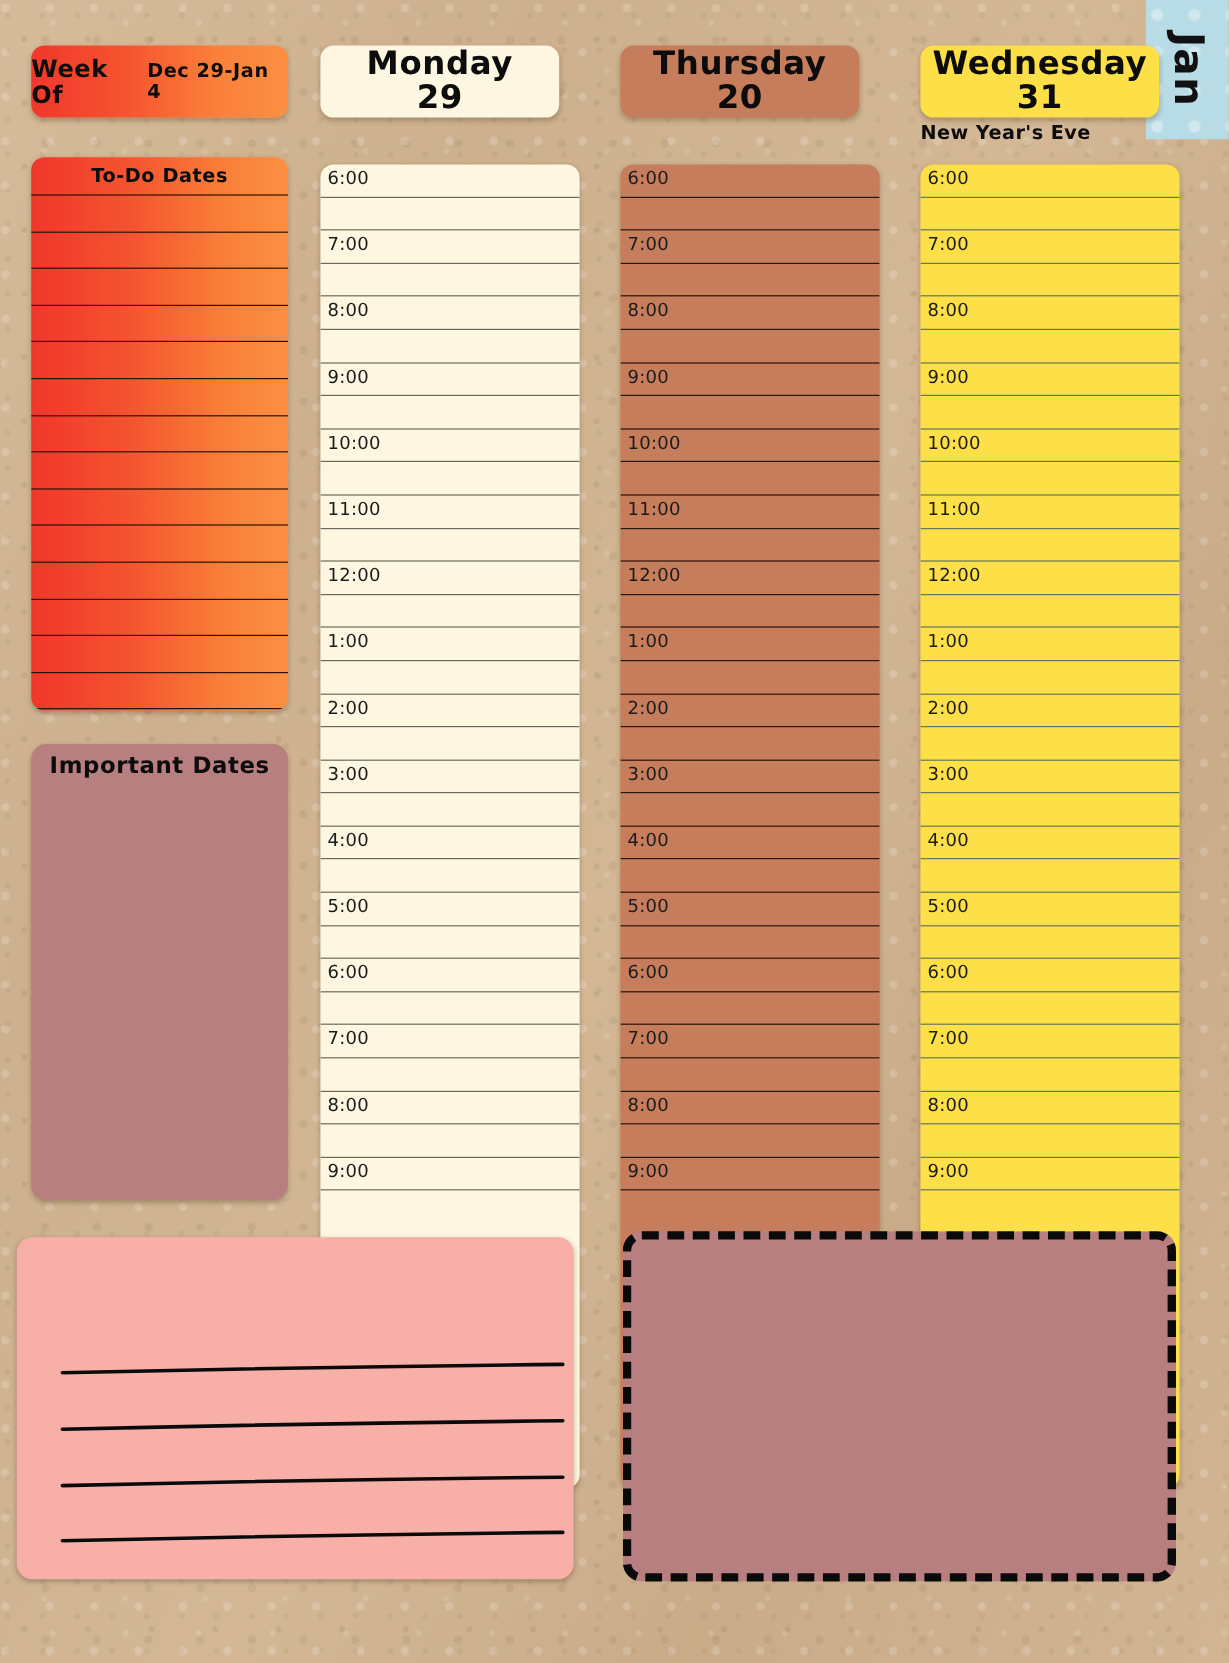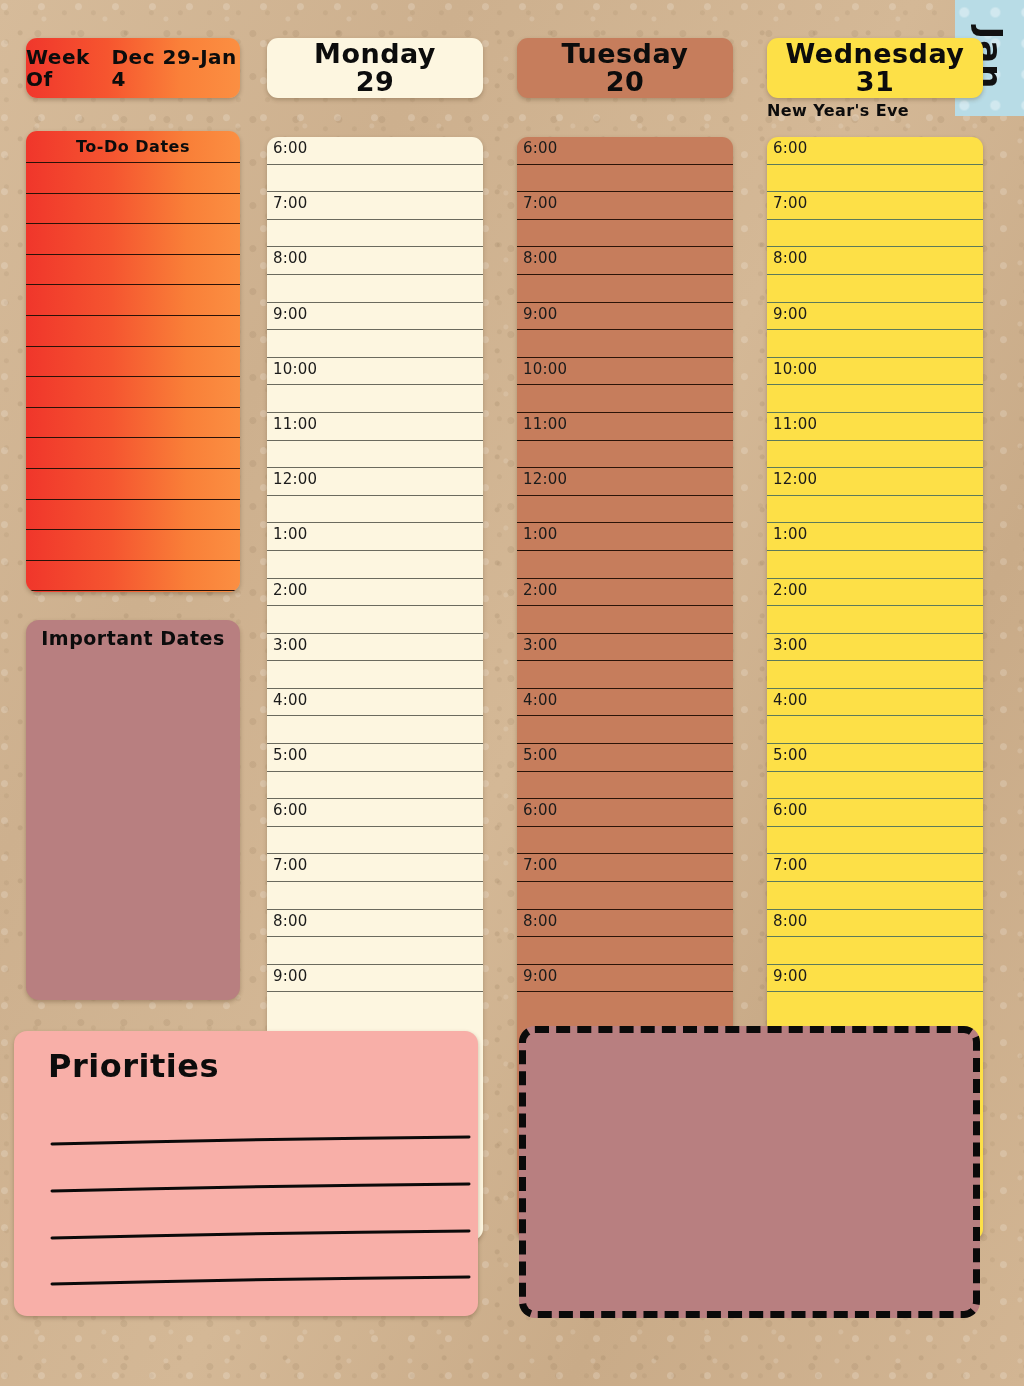--- a/index.html
+++ b/index.html
@@ -67,21 +67,21 @@
     border-radius: 11px;
     background: linear-gradient(90deg, #f0372c 0%, #f6552f 38%, #fa8039 72%, #fb8f42 100%);
     box-shadow: 0 2px 4px rgba(80,55,30,0.33);
     display: flex;
     flex-direction: row;
     align-items: center;
     justify-content: center;
     line-height: 1.12;
   }
   #week-header .l1 { font-size: 20px; color: #0c0c0c; }
-  #week-header .l2 { font-size: 20px; color: #0c0c0c; }
+  #week-header .l2 { font-size: 16px; color: #0c0c0c; }
 
   
   #todo-card {
     position: absolute;
     left: 26px;
     top: 131px;
     width: 214px;
     height: 461px;
     border-radius: 11px;
     background: linear-gradient(90deg, #f0362b 0%, #f55530 40%, #f97f38 75%, #fb8f42 100%);
@@ -123,21 +123,21 @@
   
   .day-col { position: absolute; top: 0; width: 216px; }
   #col-mon { left: 267px; }
   #col-tue { left: 517px; }
   #col-wed { left: 767px; }
 
   .day-header {
     position: absolute;
     top: 38px;
     left: 0;
-    width: 216px;
+    width: 199px;
     height: 60px;
     border-radius: 11px;
     box-shadow: 0 2px 4px rgba(80,55,30,0.30);
     display: flex;
     flex-direction: column;
     align-items: center;
     justify-content: center;
     line-height: 1.02;
   }
   .day-header .dname { font-size: 27px; color: #0c0c0c; }
@@ -331,21 +331,21 @@
       <div class="slot half"></div>
       <div class="slot hour">
         <span class="tlabel">9:00</span>
       </div>
       <div class="slot half"></div>
     </div>
 </div>
 
 <div class="day-col" id="col-tue">
   <div class="day-header pal-terra">
-    <span class="dname hand">Tuesday</span>
+    <span class="dname hand">Thursday</span>
     <span class="dnum hand">20</span>
   </div>
   <div class="day-note hand"></div>
   <div class="schedule pal-terra">
       <div class="slot hour">
         <span class="tlabel">6:00</span>
       </div>
       <div class="slot half"></div>
       <div class="slot hour">
         <span class="tlabel">7:00</span>
@@ -478,21 +478,20 @@
       </div>
       <div class="slot half"></div>
       <div class="slot hour">
         <span class="tlabel">9:00</span>
       </div>
       <div class="slot half"></div>
     </div>
 </div>
 
 <div id="priorities-card">
-  <div class="card-title hand">Priorities</div>
   <svg id="priorities-lines" width="464" height="285">
       <path d="M 38 113 Q 246.5 108 455 106" stroke="#0a0a0a" stroke-width="3" fill="none" stroke-linecap="round"></path>
       <path d="M 38 160 Q 246.5 155 455 153" stroke="#0a0a0a" stroke-width="3" fill="none" stroke-linecap="round"></path>
       <path d="M 38 207 Q 246.5 202 455 200" stroke="#0a0a0a" stroke-width="3" fill="none" stroke-linecap="round"></path>
       <path d="M 38 253 Q 246.5 248 455 246" stroke="#0a0a0a" stroke-width="3" fill="none" stroke-linecap="round"></path>
       <path d="M 38 299 Q 246.5 294 455 292" stroke="#0a0a0a" stroke-width="3" fill="none" stroke-linecap="round"></path>
     </svg>
 </div>
 
 <div id="notes-card"></div>

